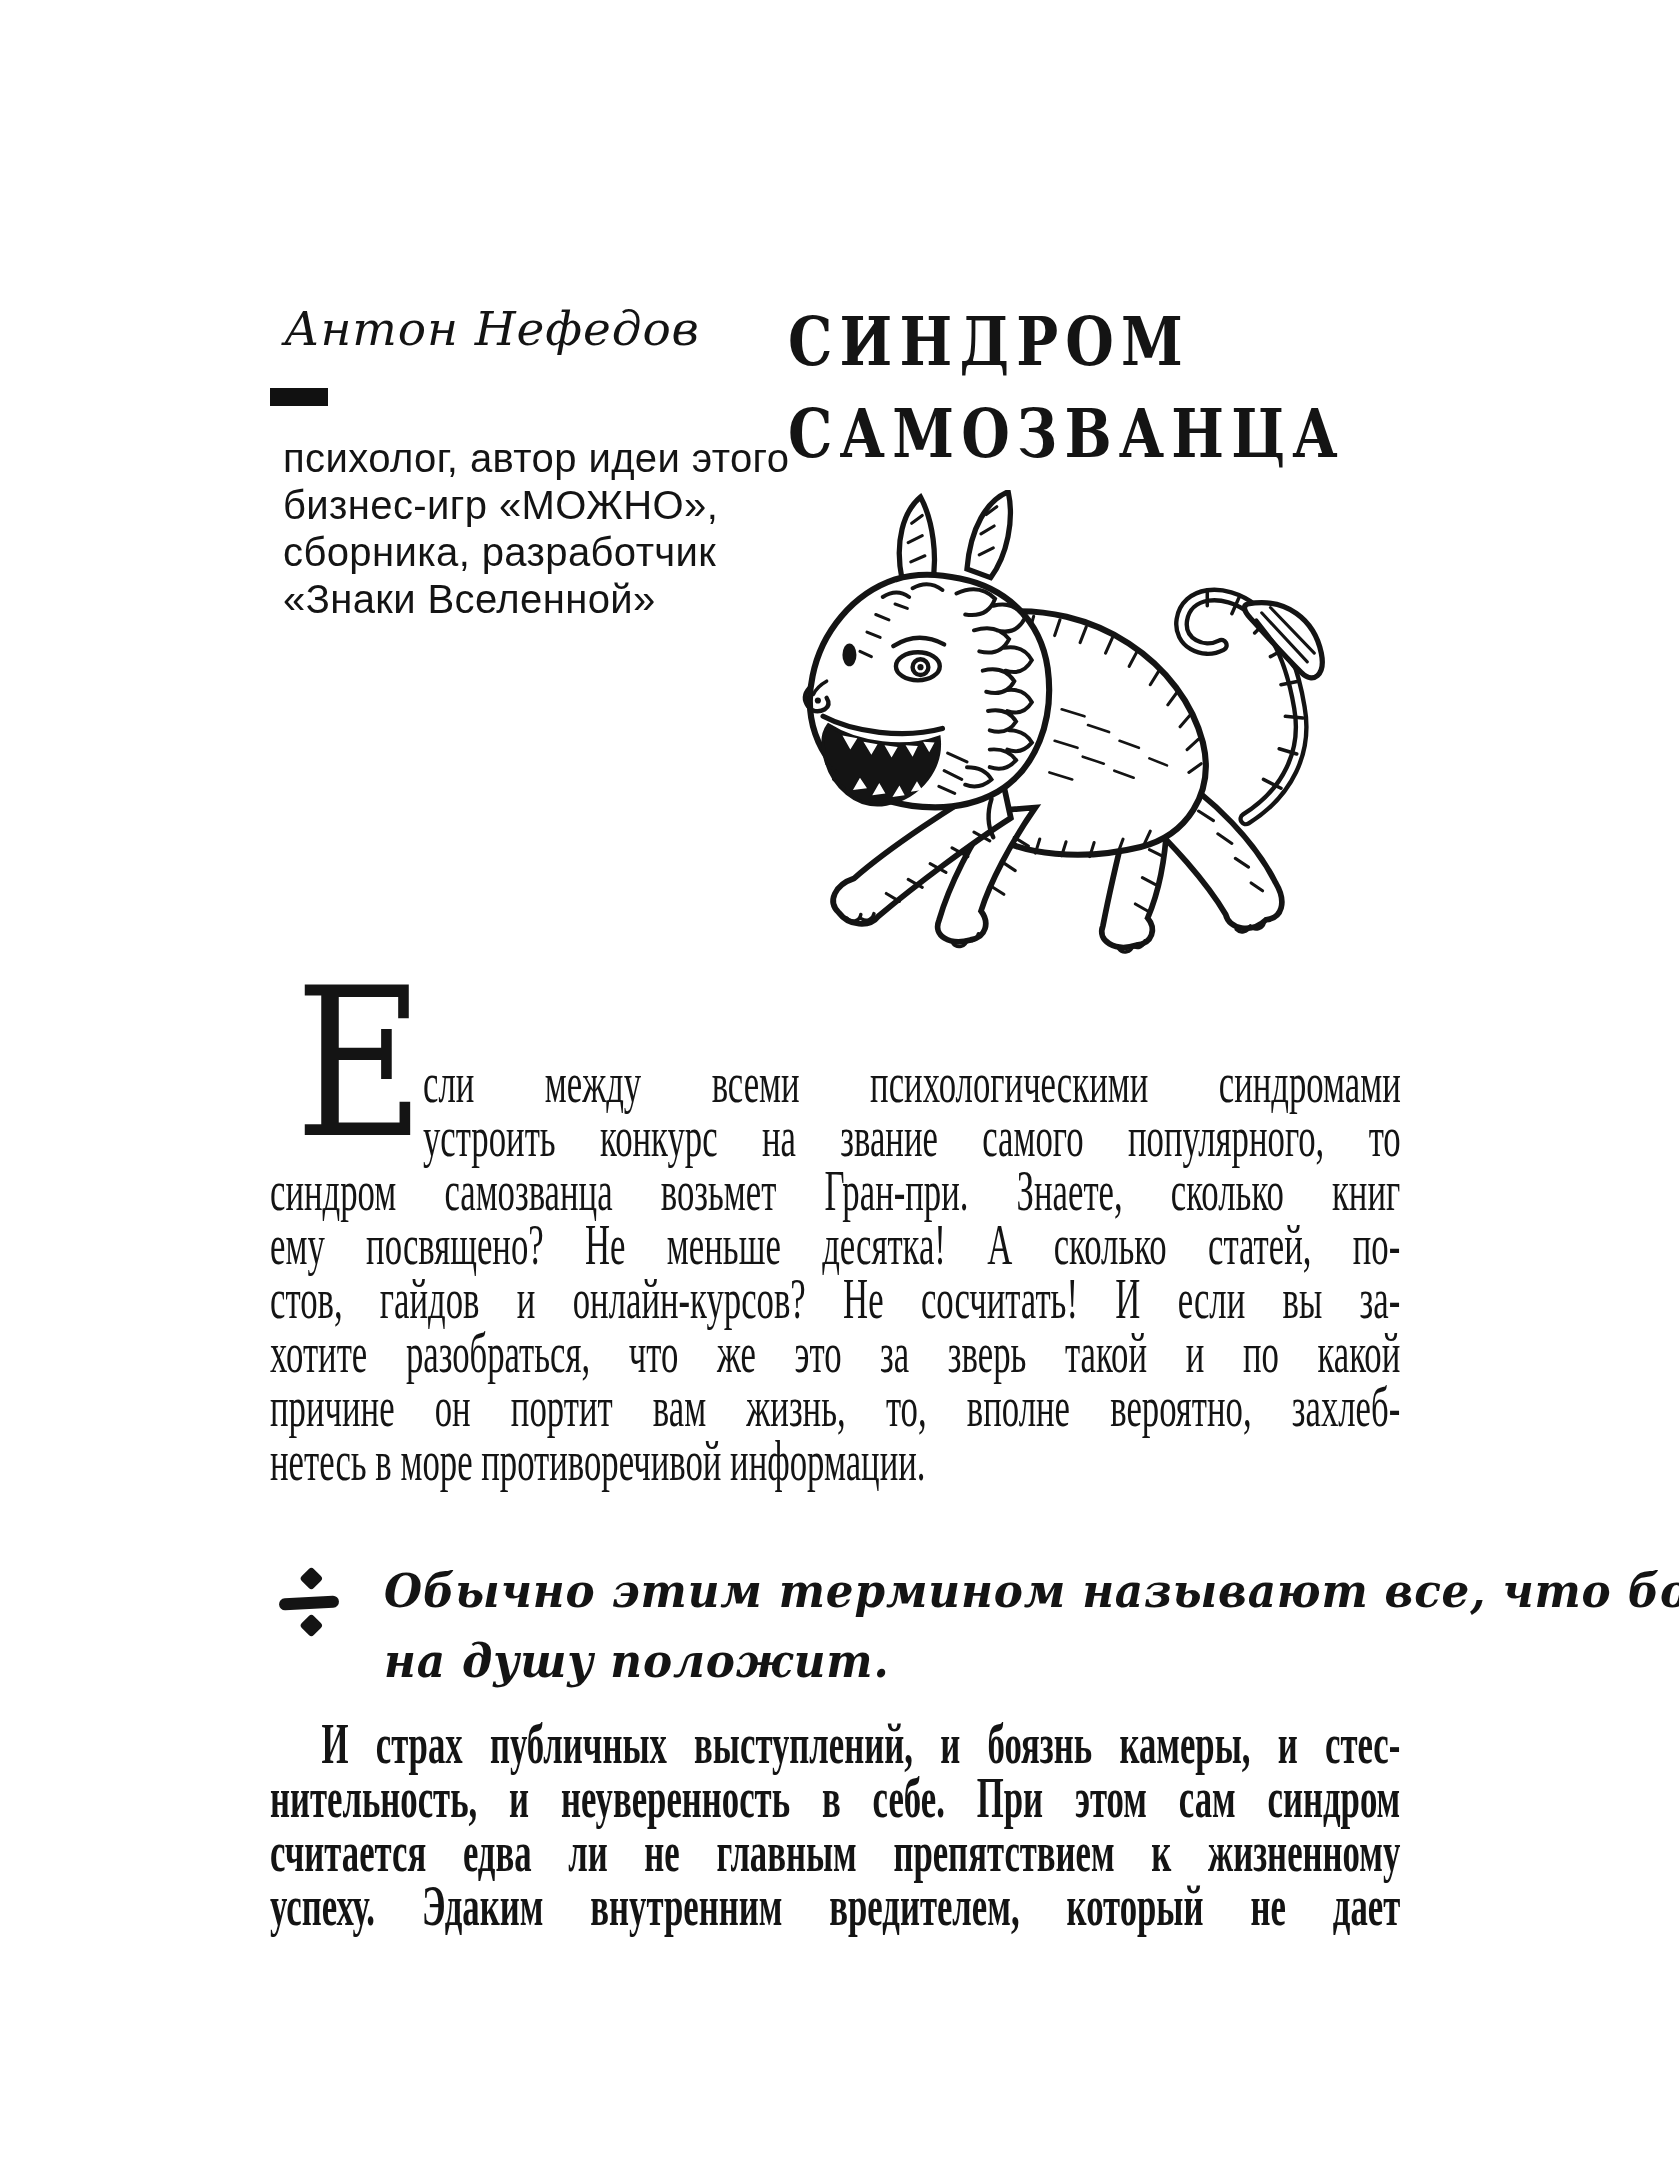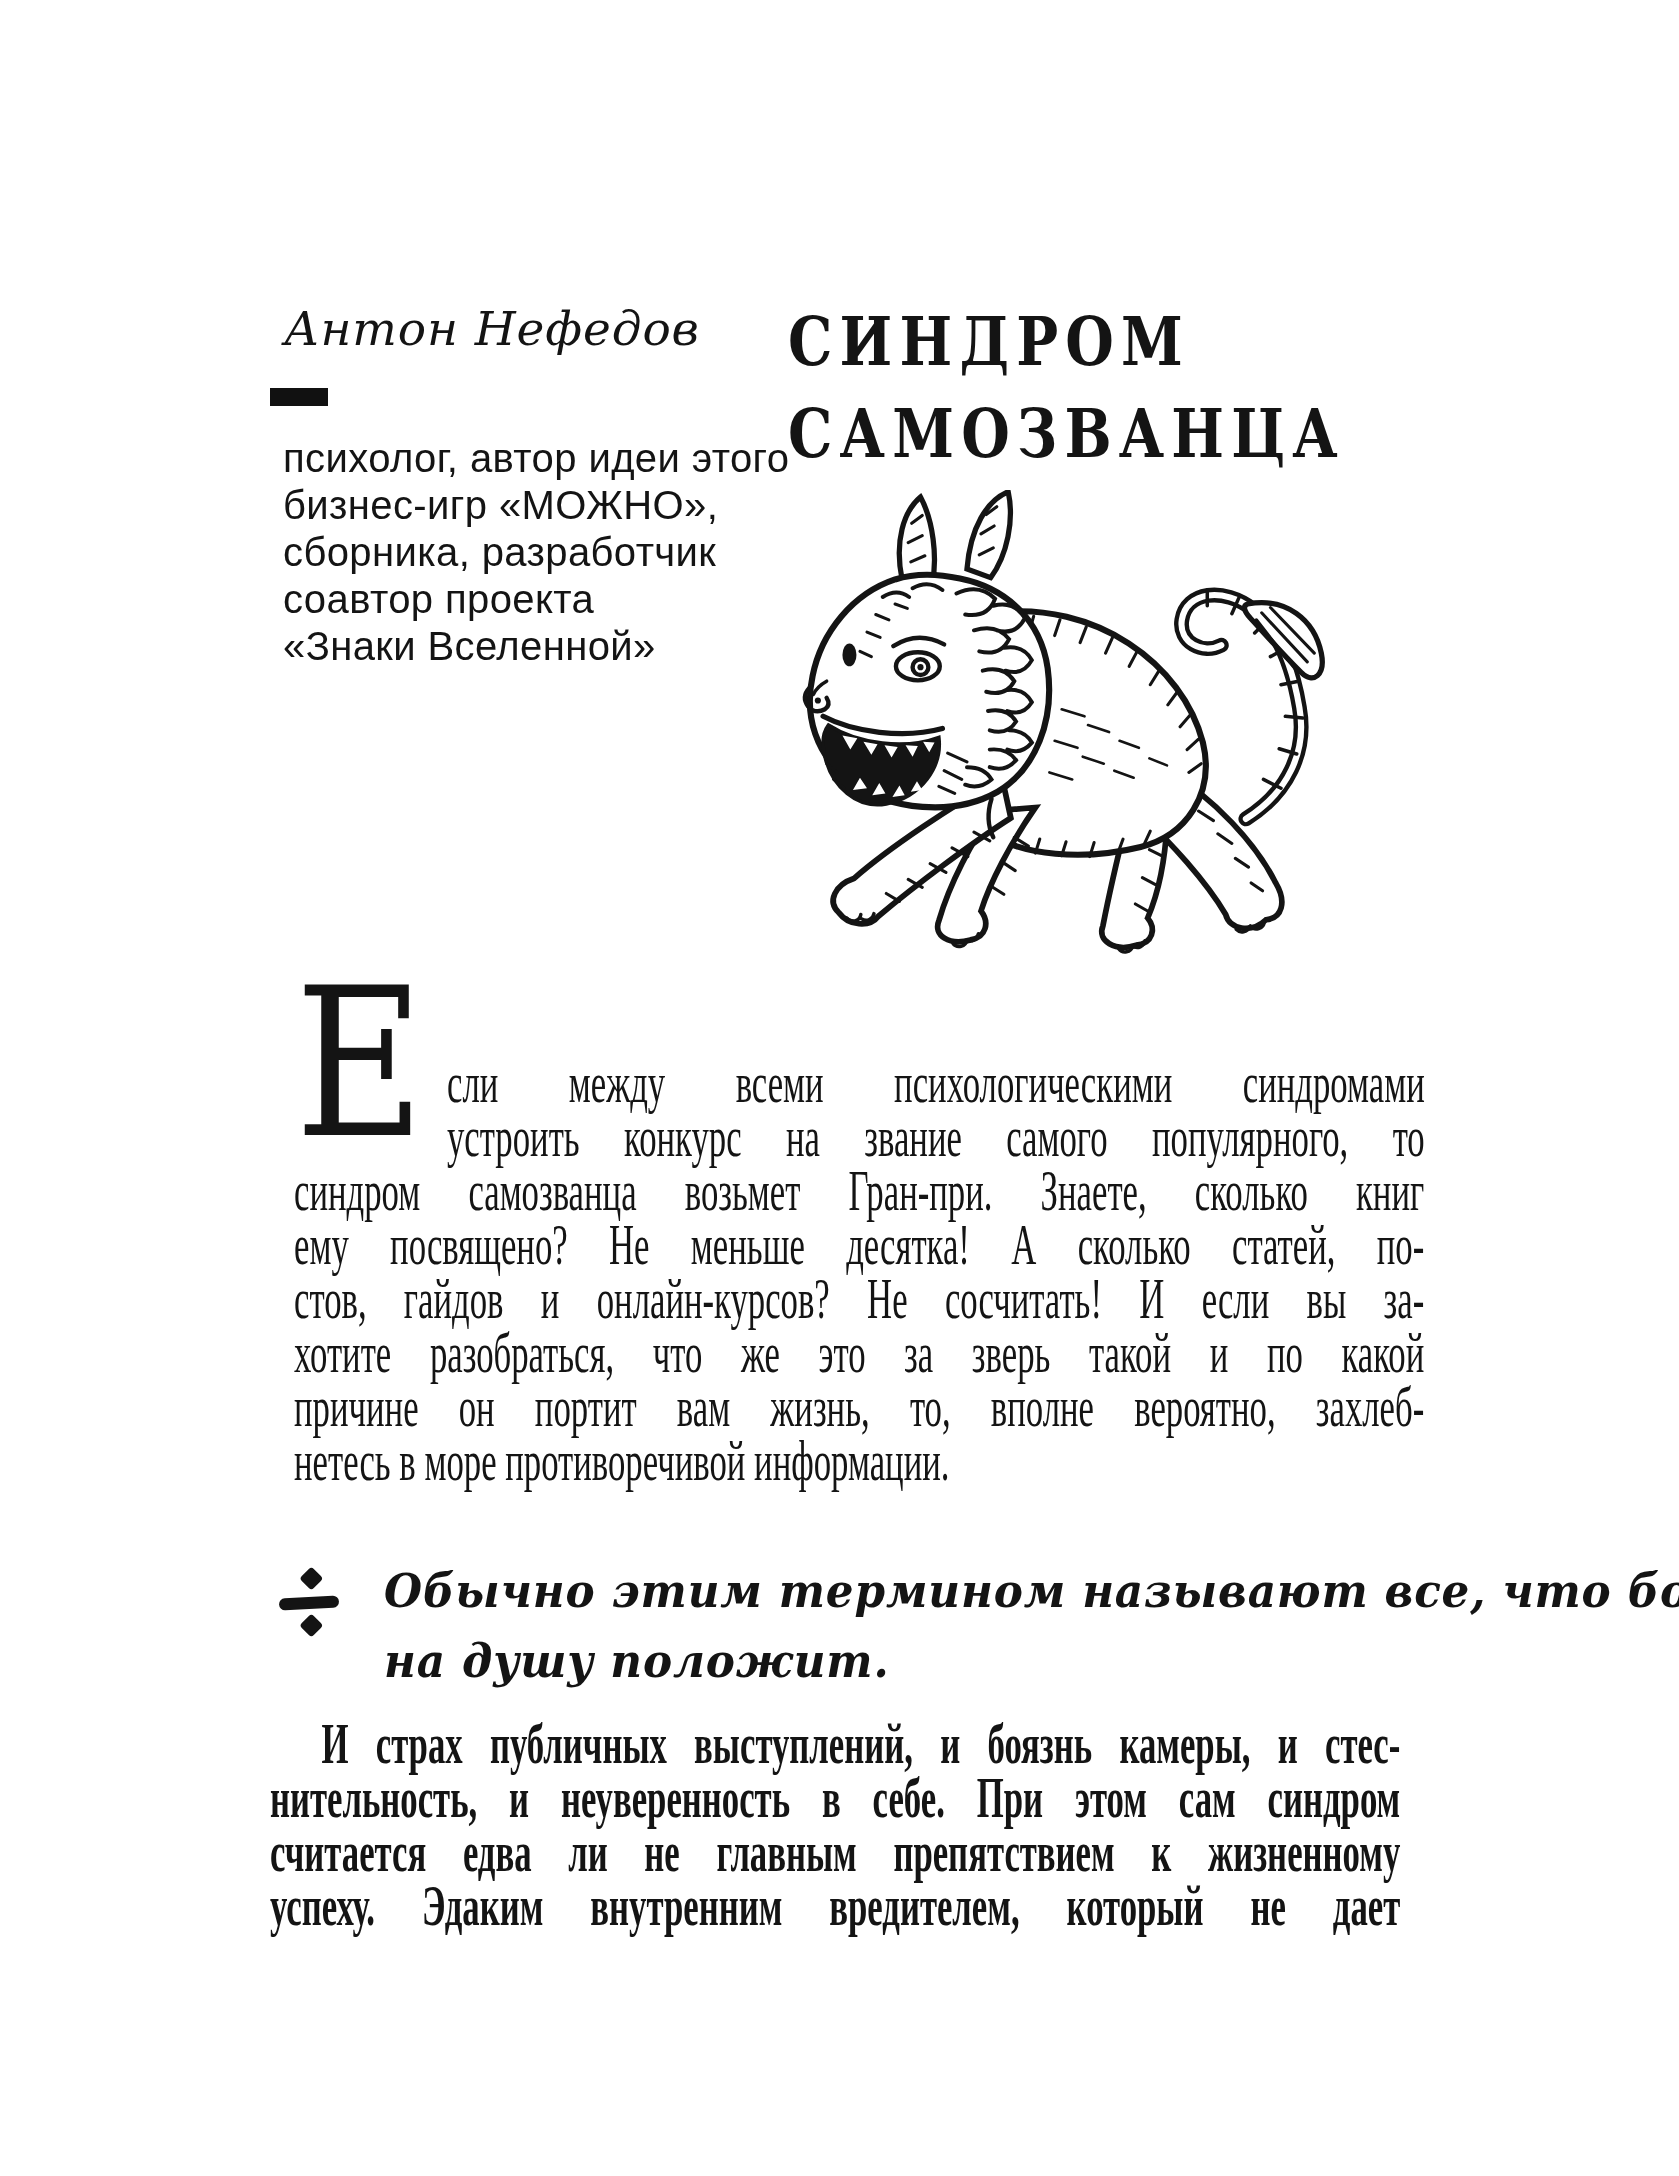--- a/index.html
+++ b/index.html
@@ -18,21 +18,21 @@
   .title-line{left:788px;font:bold 68px/68px "DejaVu Serif",serif;letter-spacing:8.8px;
               transform:scaleX(.82);transform-origin:0 0;white-space:nowrap;}
   .title-1{top:307px;} .title-2{top:399px;}
 
   
   .illu{left:772px;top:490px;width:575px;height:478px;}
   .illu svg{width:100%;height:100%;}
 
   
   .para{left:270px;width:1131px;}
-  .p1{top:1056px;margin-left:24px;} .p2{top:1717px;font-weight:bold;}
+  .p1{top:1056px;} .p2{top:1717px;font-weight:bold;}
   .bline{height:54px;font-size:56px;line-height:54px;width:1823px;
          transform:scaleX(.62);transform-origin:0 0;
          text-align:justify;text-align-last:justify;white-space:normal;}
   .bline.ind{margin-left:153px;width:1577px;}
   .bline.lastline{text-align:left;text-align-last:left;white-space:nowrap;}
   .bline.firstind{text-indent:83px;}
 
   .dropcap{left:295px;top:989px;font:400 206px/151px "DejaVu Serif",serif;
            transform:scaleX(.86);transform-origin:0 0;}
 
@@ -50,21 +50,20 @@
 </style>
 </head>
 <body>
 
 <div class="abs author-name">Антон Нефедов</div>
 <div class="abs author-rule"></div>
 <div class="abs author-bio">
   <div>психолог, автор идеи этого</div>
   <div>бизнес-игр «МОЖНО»,</div>
   <div>сборника, разработчик</div>
-  <div>соавтор проекта</div>
   <div>«Знаки Вселенной»</div>
 </div>
 
 <div class="abs title-line title-1">СИНДРОМ</div>
 <div class="abs title-line title-2">САМОЗВАНЦА</div>
 
 <div class="abs illu">
 <svg viewBox="0 0 655 545">
   <g stroke="#141414" stroke-linecap="round" fill="none">
 

